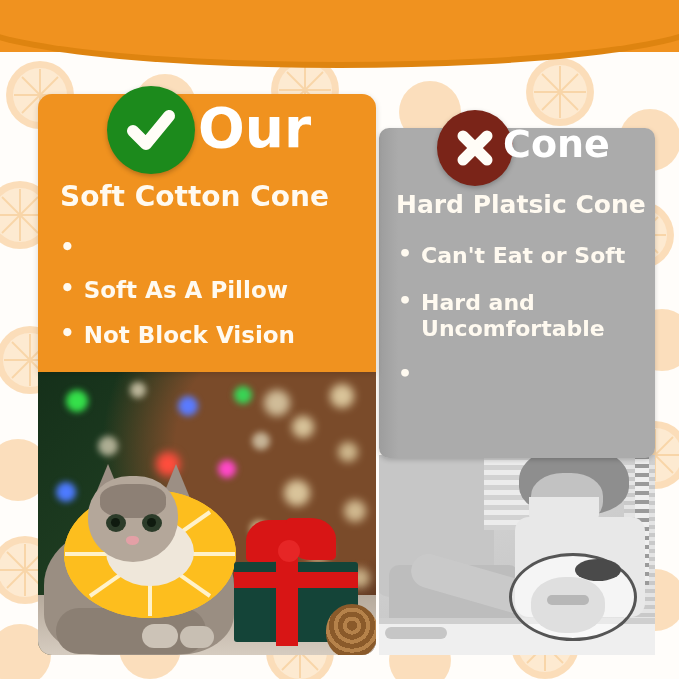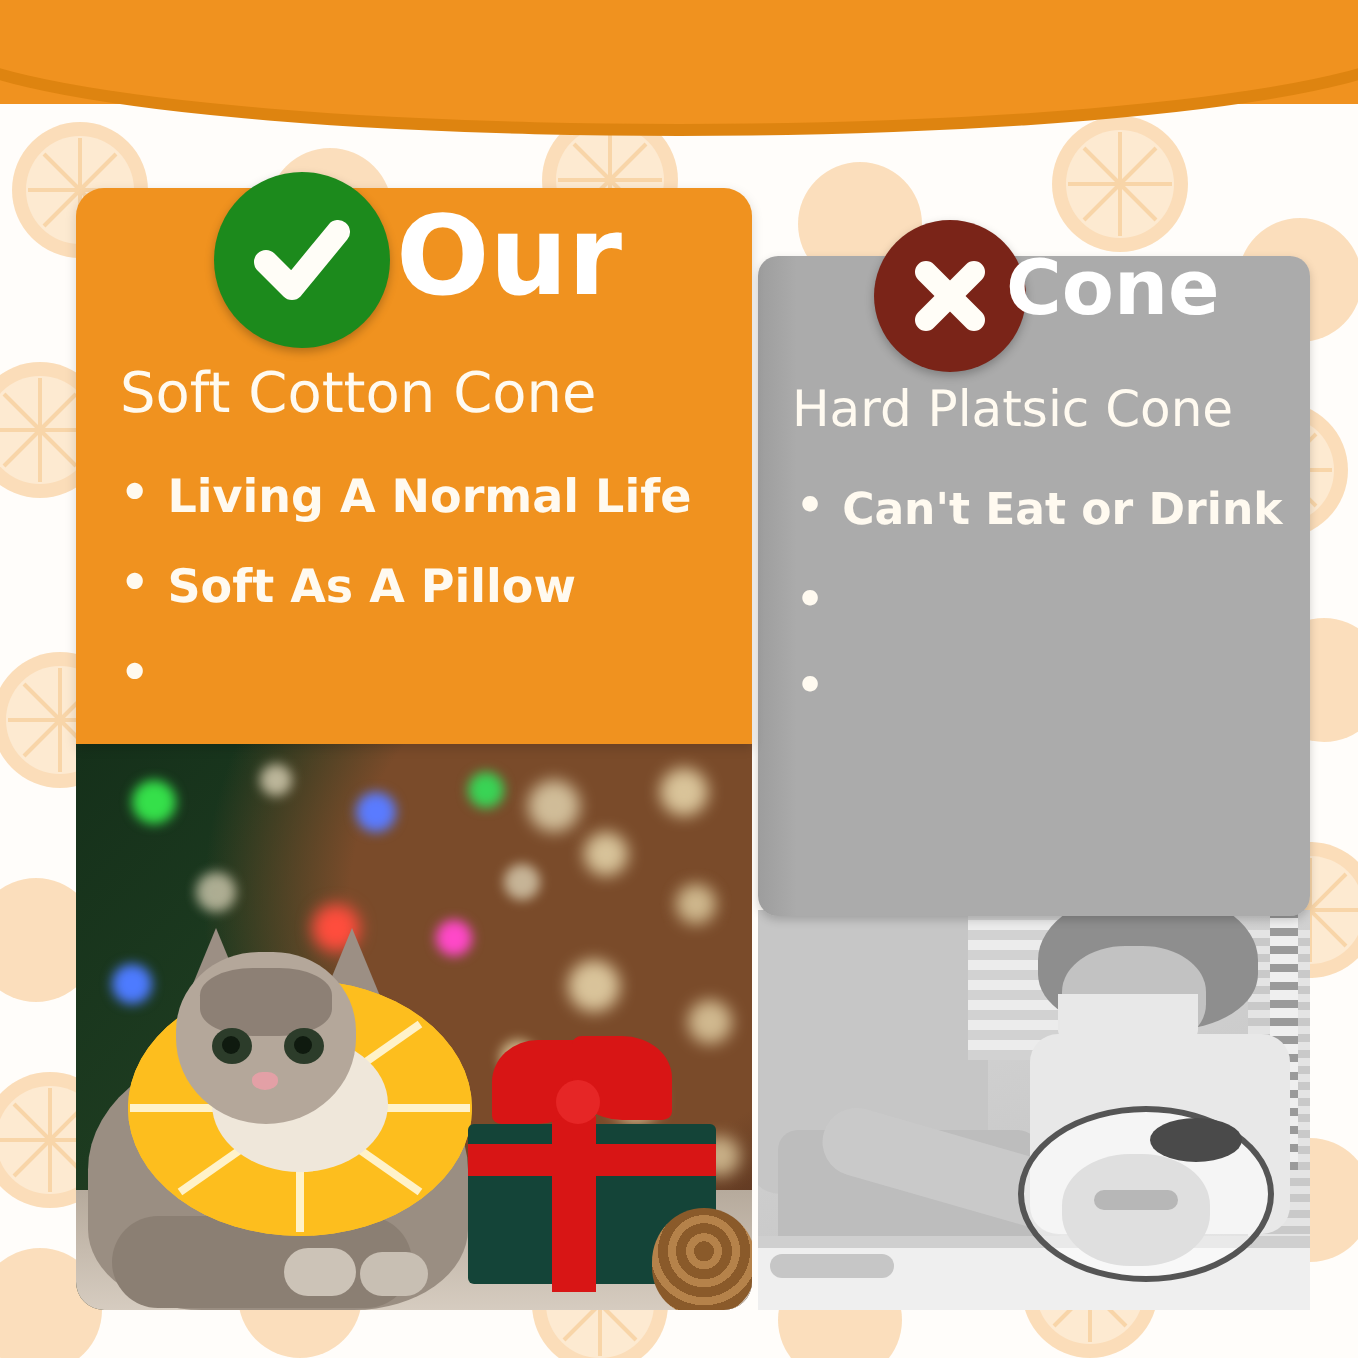--- a/index.html
+++ b/index.html
@@ -64,21 +64,21 @@
   }
   #badge-check { left:107px; top:86px; width:88px; height:88px; background:#1C8A1C; }
   #badge-cross { left:437px; top:110px; width:76px; height:76px; background:#7A2418; }
 
   .hdr-row { position:absolute; display:flex; align-items:center; z-index:5; }
   #our-word  { left:198px; top:96px; font-size:55px; }
   #other-word{ left:503px; top:122px; font-size:38px; }
   .hdr-word { color:#ffffff; font-weight:bold; }
 
   .subtitle {
-    position:absolute; color:#FFFAF0; font-weight:normal; z-index:5;
+    position:absolute; color:#FFFAF0; font-weight:bold; z-index:5;
     white-space:nowrap;
   }
   #our-subtitle   { left:60px;  top:180px; font-size:28px; }
   #other-subtitle { left:396px; top:190px; font-size:25px; }
 
   .bullets { position:absolute; z-index:5; list-style:none; }
   #our-bullets   { left:60px;  top:236px; width:310px; }
   #other-bullets { left:398px; top:243px; width:250px; }
   .bullets li {
     color:#FFFAF0; font-weight:bold; display:flex;
@@ -220,24 +220,26 @@
 
 <div class="hdr-row" id="other-word">
   <span class="hdr-word">Cone</span>
 </div>
 
 <div class="subtitle" id="other-subtitle">Hard Platsic Cone</div>
 
 <ul class="bullets" id="other-bullets">
   <li>
     <span class="dot">•</span>
-    <span>Can't Eat or Drink</span>
-  </li>
-  <li>
-    <span class="dot">•</span>
+    <span>Can't Eat or Soft</span>
+  </li>
+  <li>
+    <span class="dot">•</span>
+    <span style="white-space:pre-line;">Hard and
+Uncomfortable</span>
   </li>
   <li>
     <span class="dot">•</span>
   </li>
 </ul>
 
 <div id="panel-our"></div>
 
 <div id="photo-our">
   <div class="ph bokeh-bg"></div>
@@ -315,22 +317,22 @@
 
 <div class="hdr-row" id="our-word">
   <span class="hdr-word">Our</span>
 </div>
 
 <div class="subtitle" id="our-subtitle">Soft Cotton Cone</div>
 
 <ul class="bullets" id="our-bullets">
   <li>
     <span class="dot">•</span>
-    <span>Living A Normal Life</span>
   </li>
   <li>
     <span class="dot">•</span>
     <span>Soft As A Pillow</span>
   </li>
   <li>
     <span class="dot">•</span>
+    <span>Not Block Vision</span>
   </li>
 </ul>
 
 </body></html>

